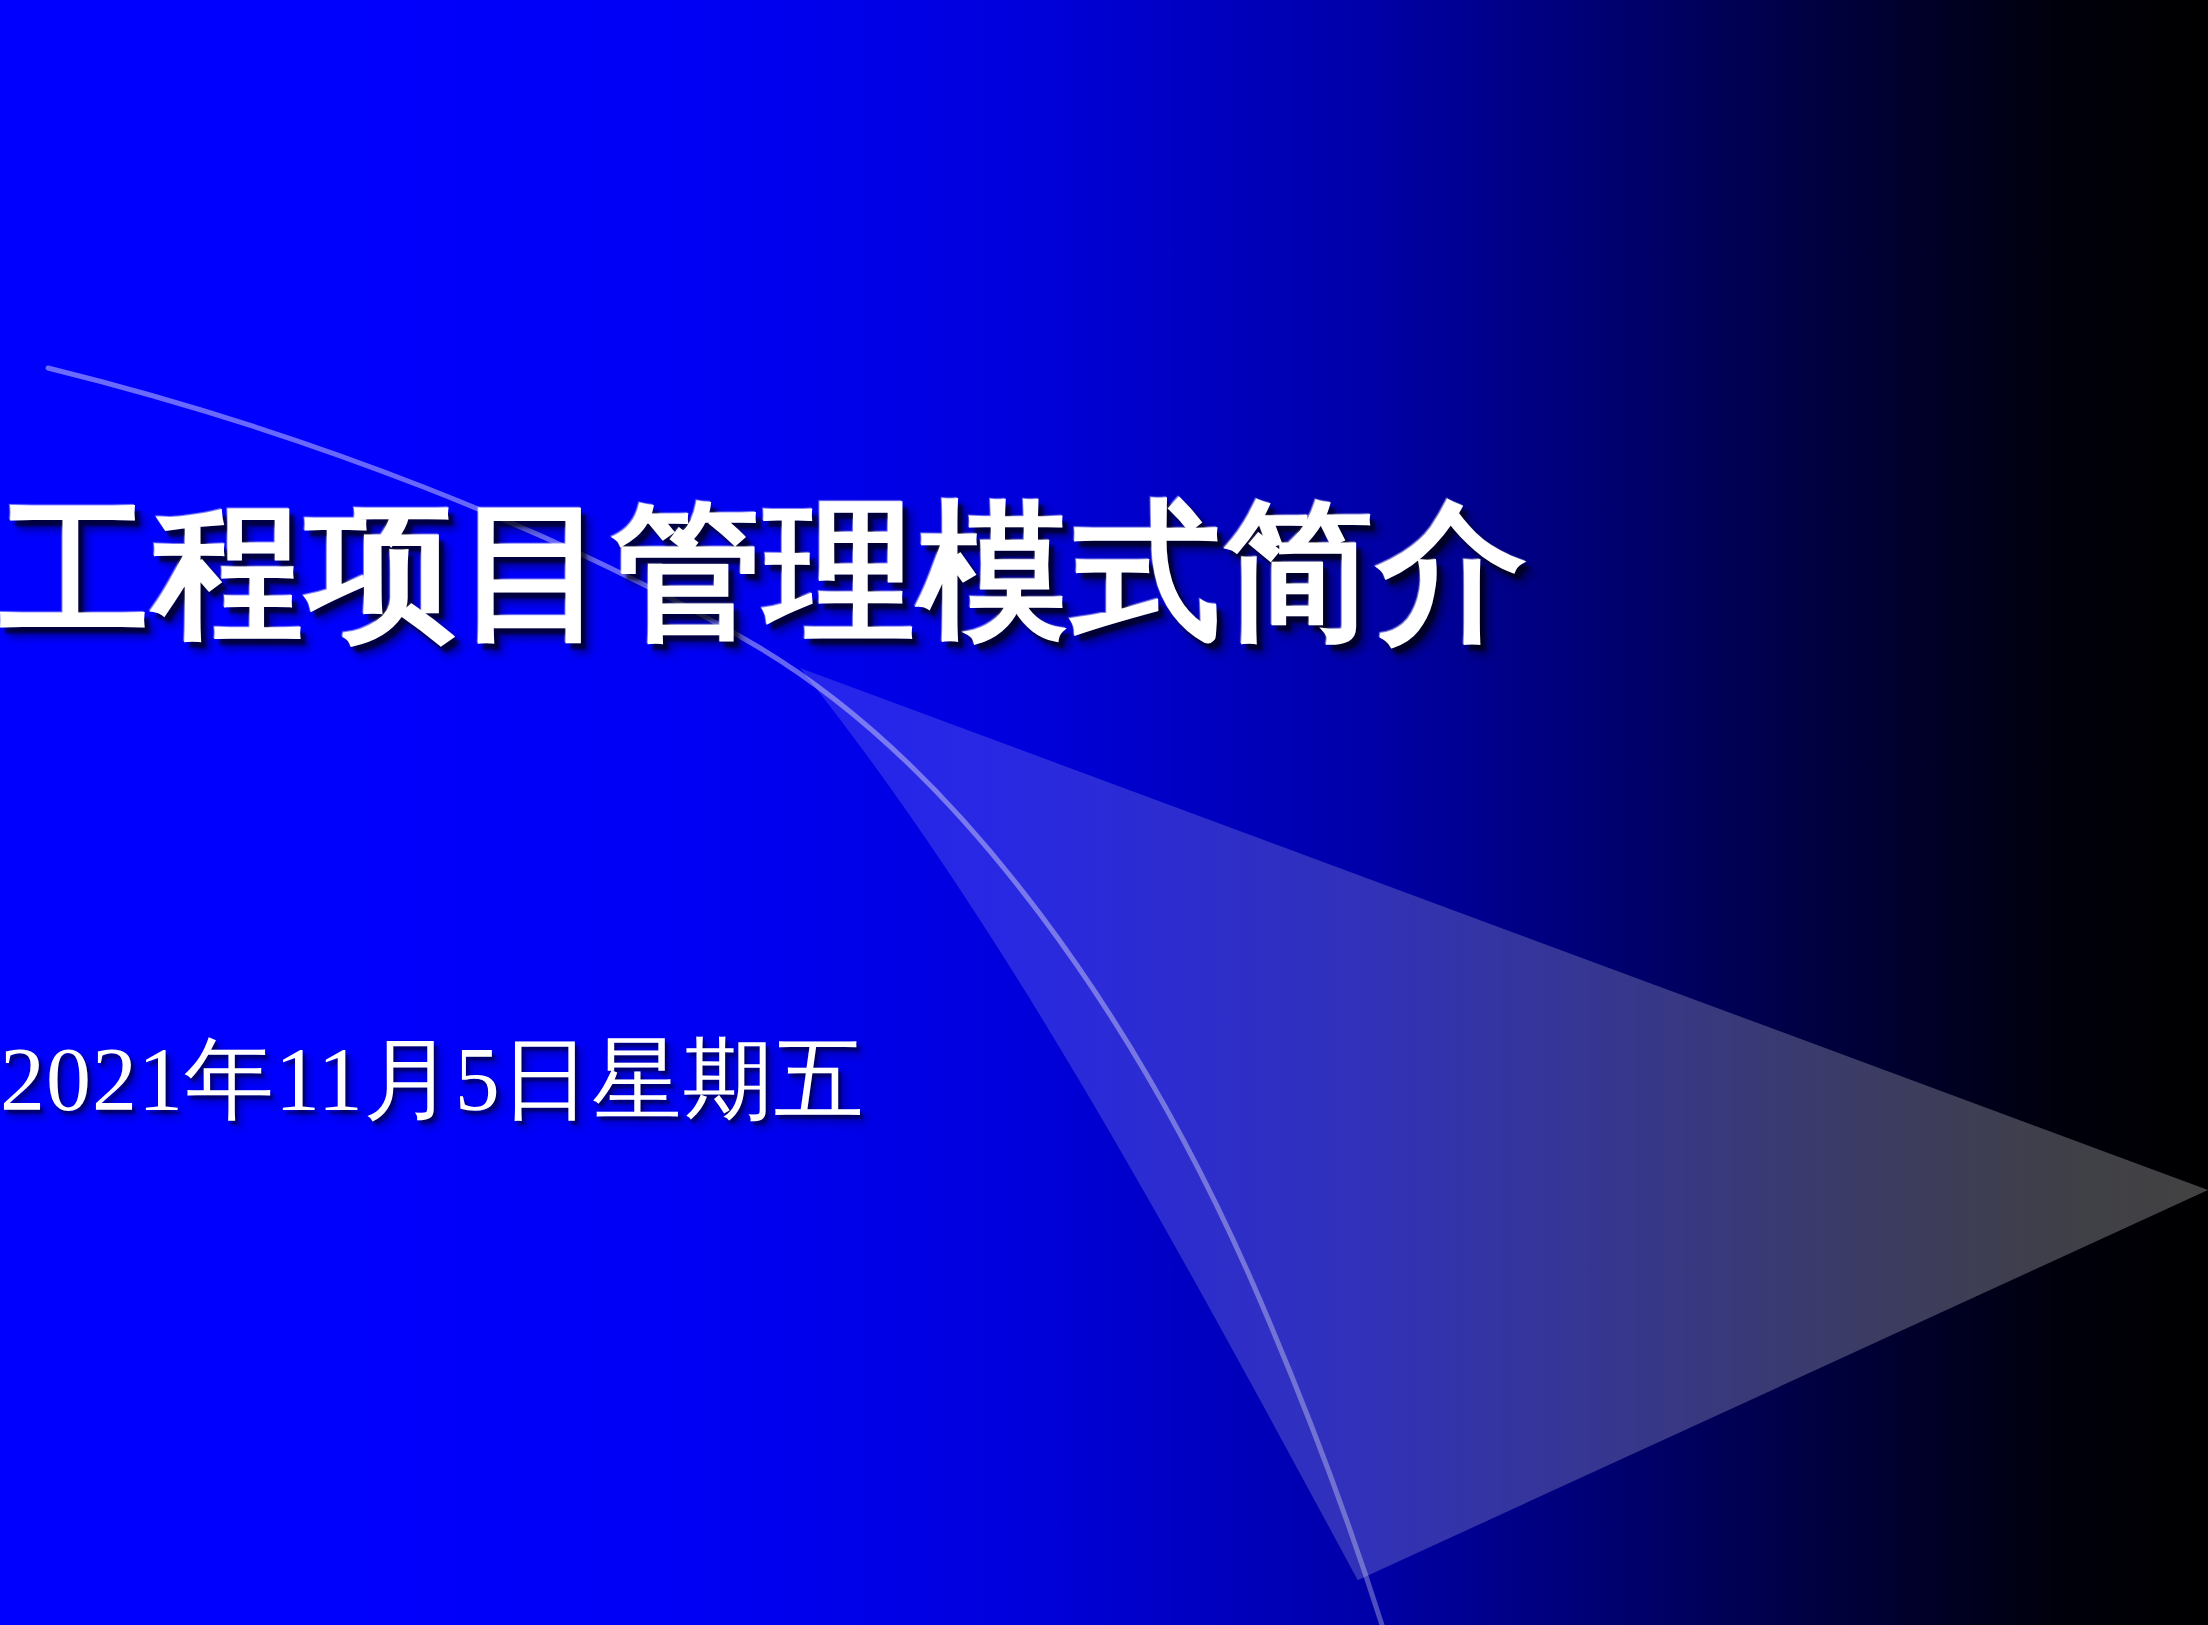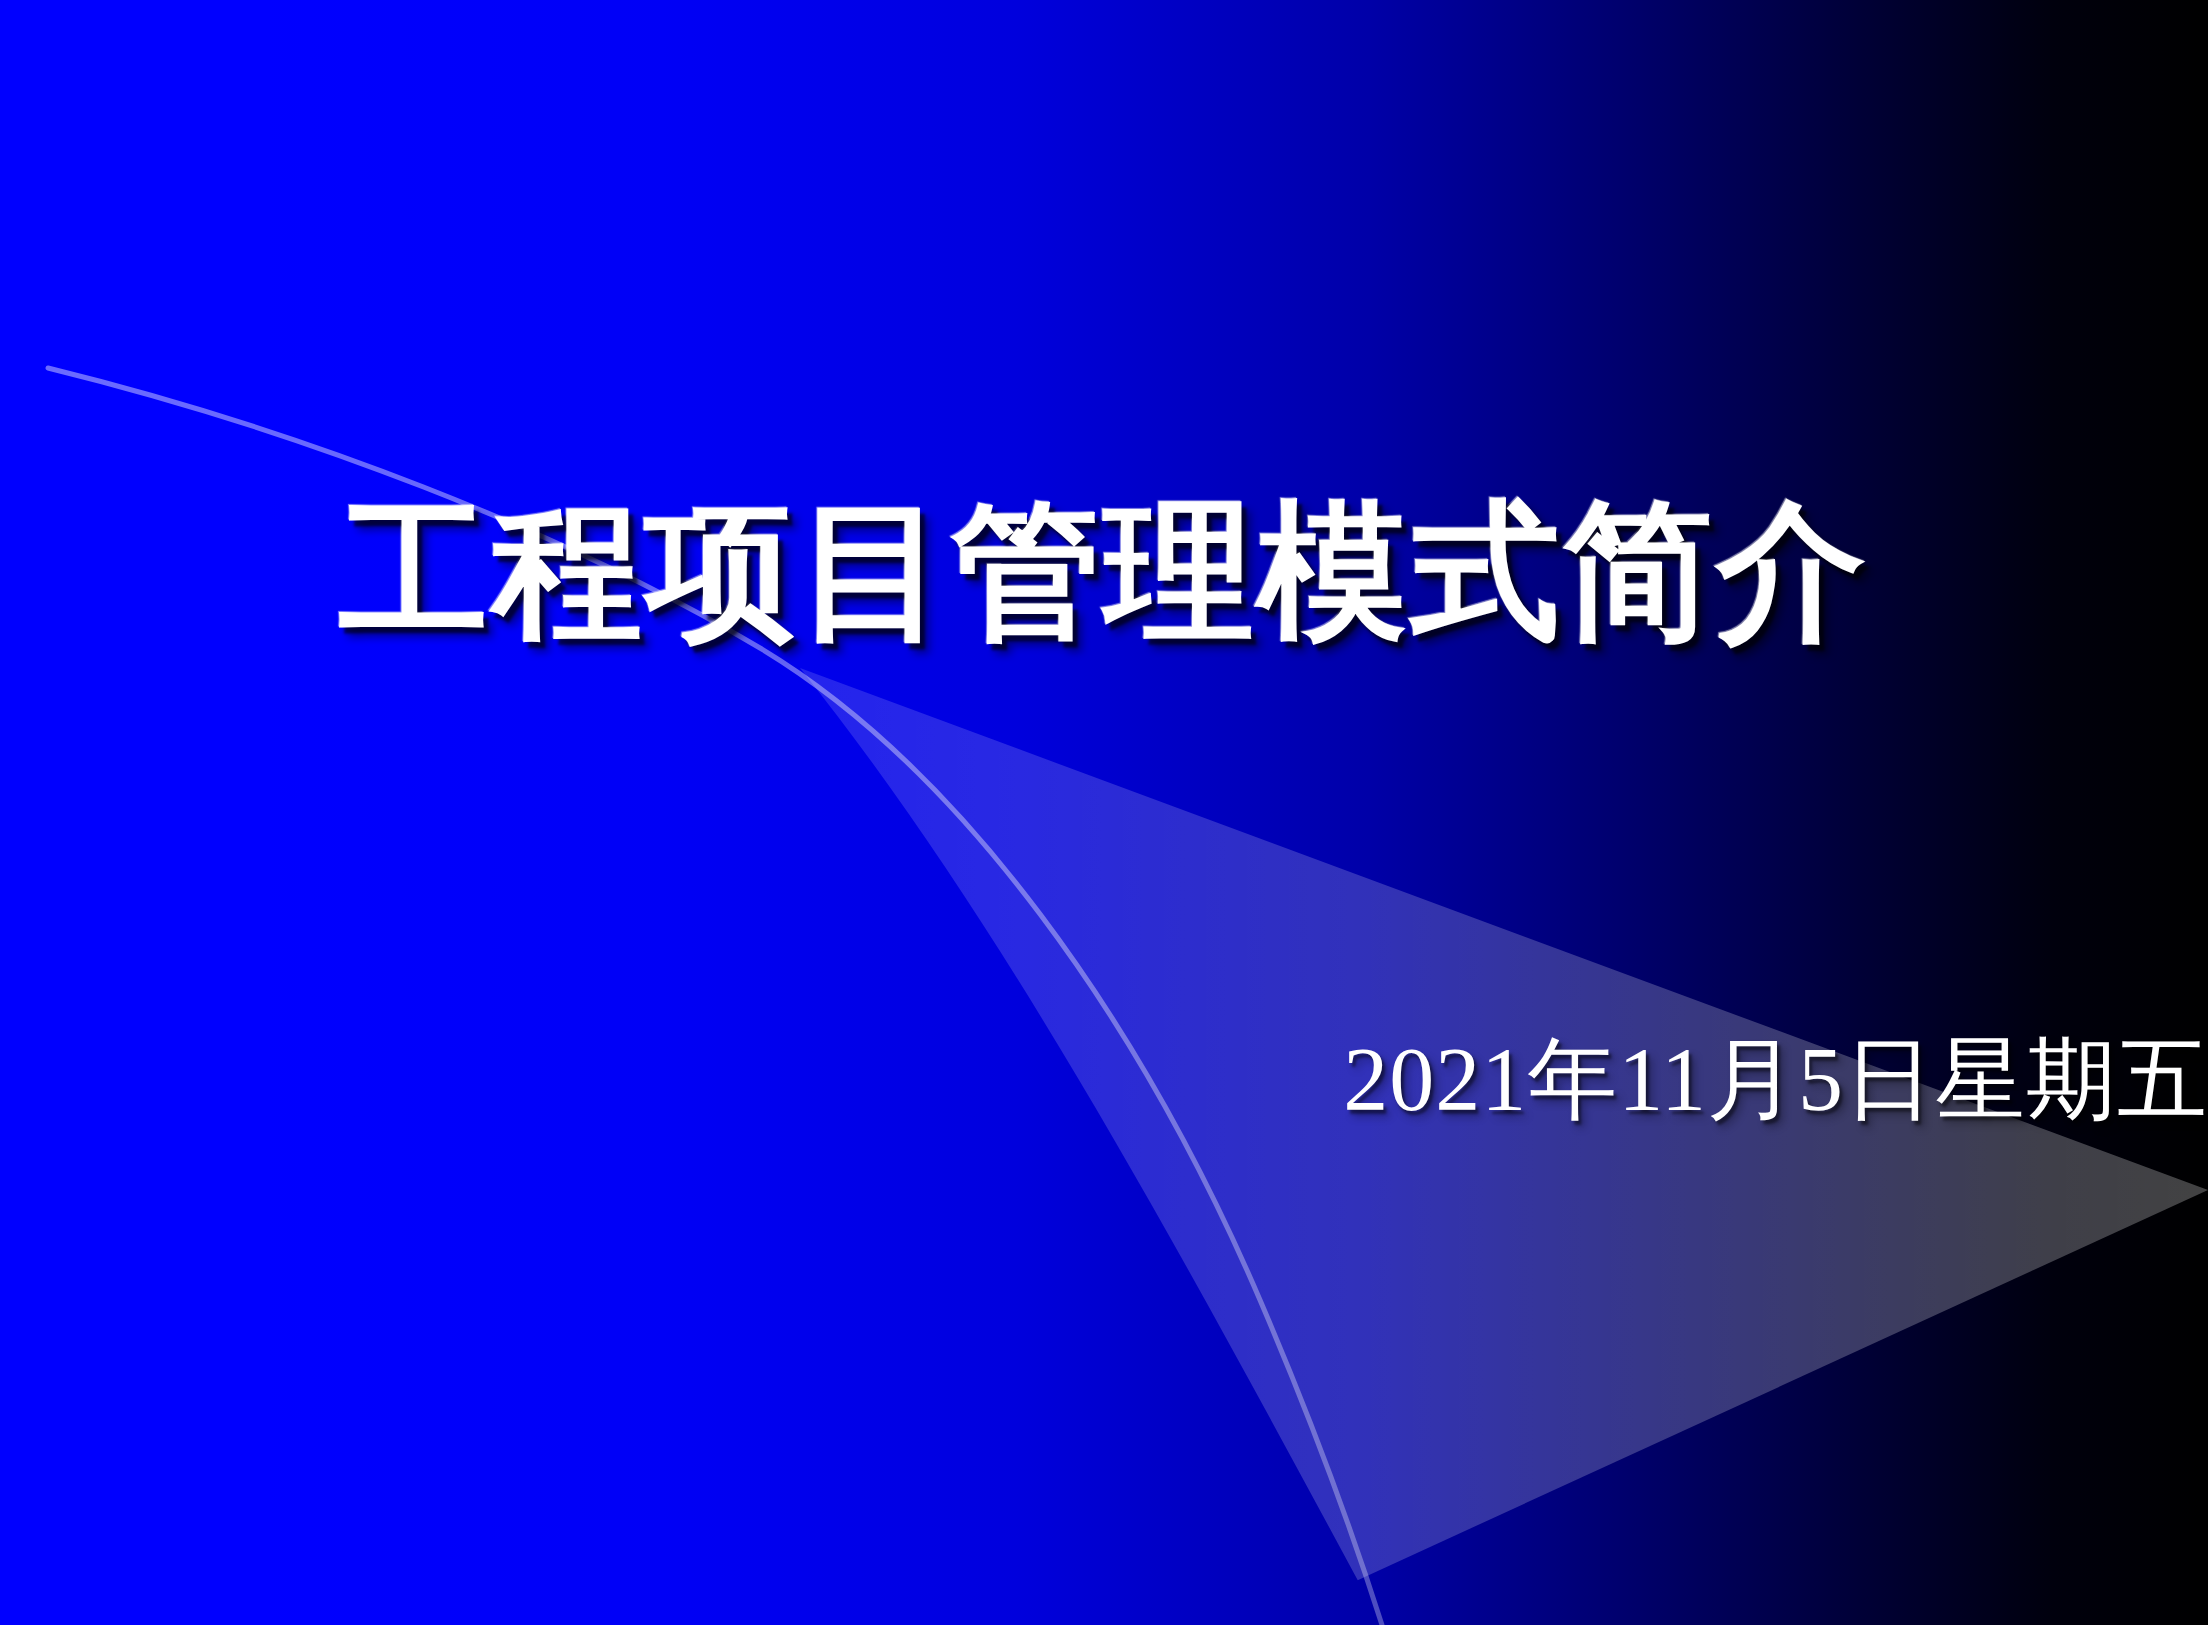--- a/index.html
+++ b/index.html
@@ -45,21 +45,20 @@
     width: 100%;
     height: 100%;
   }
 
   
   .title-block {
     position: absolute;
     left: 0;
     top: 497px;
     width: 2208px;
-    text-align: center;
     line-height: 1;
   }
   .title-text {
     display: inline-block;
     font-family: "Liberation Serif", "DejaVu Serif", serif;
     font-size: 150px;
     font-weight: 700;
     letter-spacing: 3px;
     color: #ffffff;
     white-space: nowrap;
@@ -67,21 +66,21 @@
        5px  6px 3px rgba(0,0,0,0.62),
        9px 10px 9px rgba(0,0,0,0.40),
       -1px -1px 1px rgba(255,255,255,0.55);
   }
 
   .subtitle-block {
     position: absolute;
     left: 0;
     top: 1035px;
     width: 2208px;
-    text-align: right;
+    text-align: left;
     line-height: 1;
   }
   .subtitle-text {
     display: inline-block;
     font-family: "Liberation Serif", "DejaVu Serif", serif;
     font-size: 90px;
     font-weight: 400;
     letter-spacing: 1px;
     color: #ffffff;
     white-space: nowrap;

